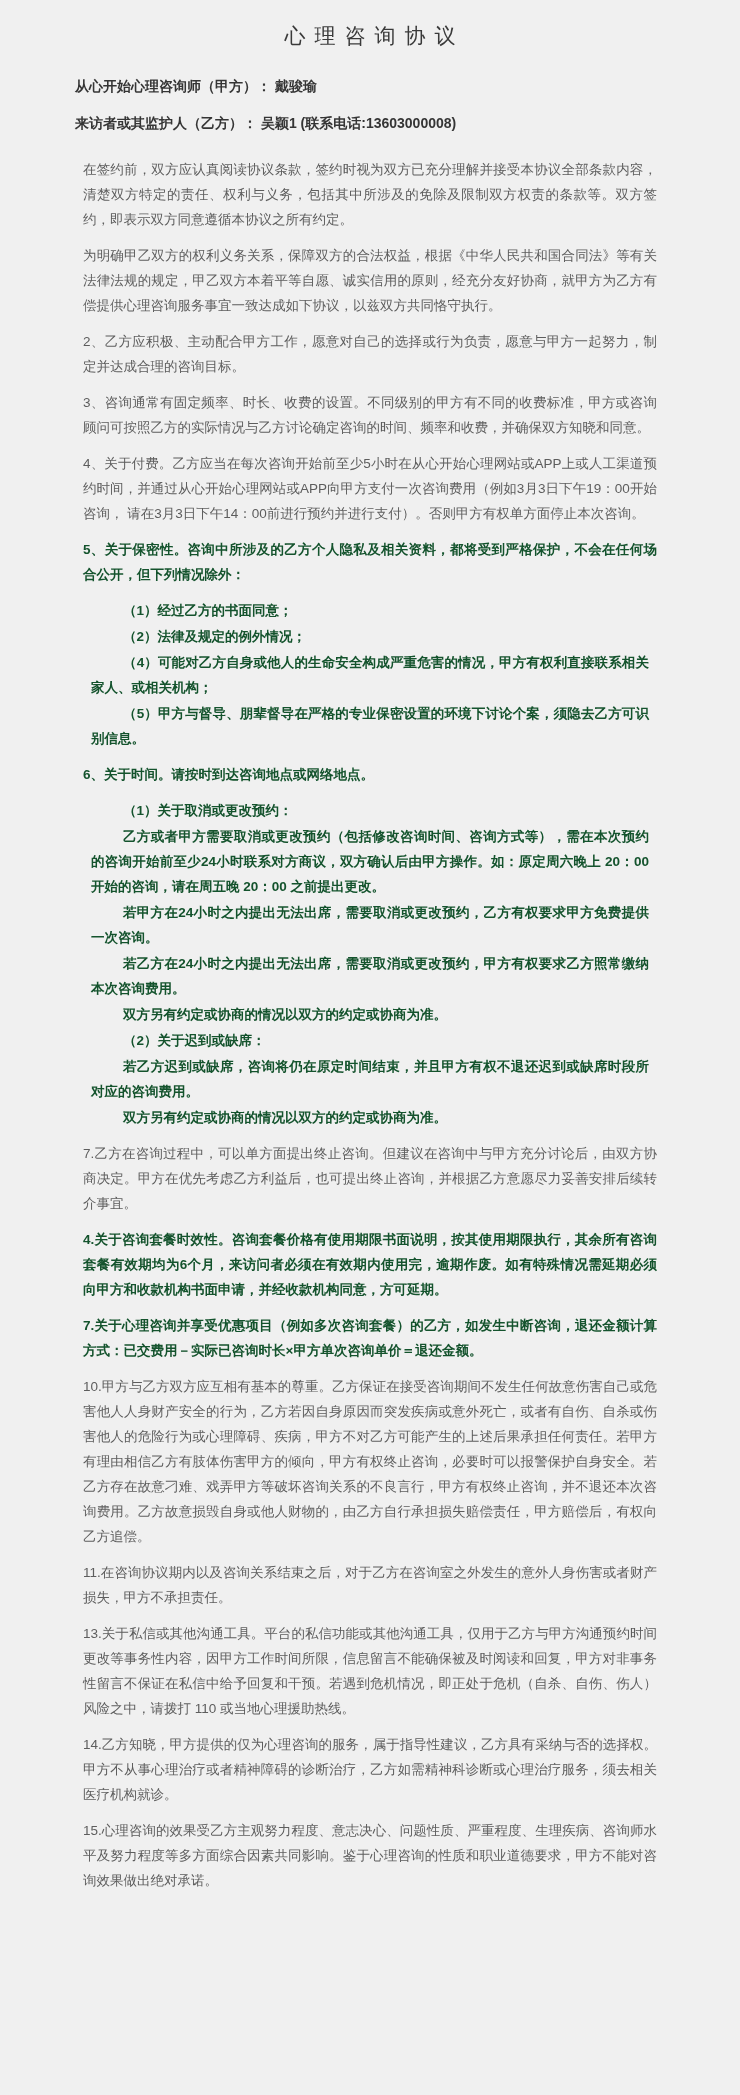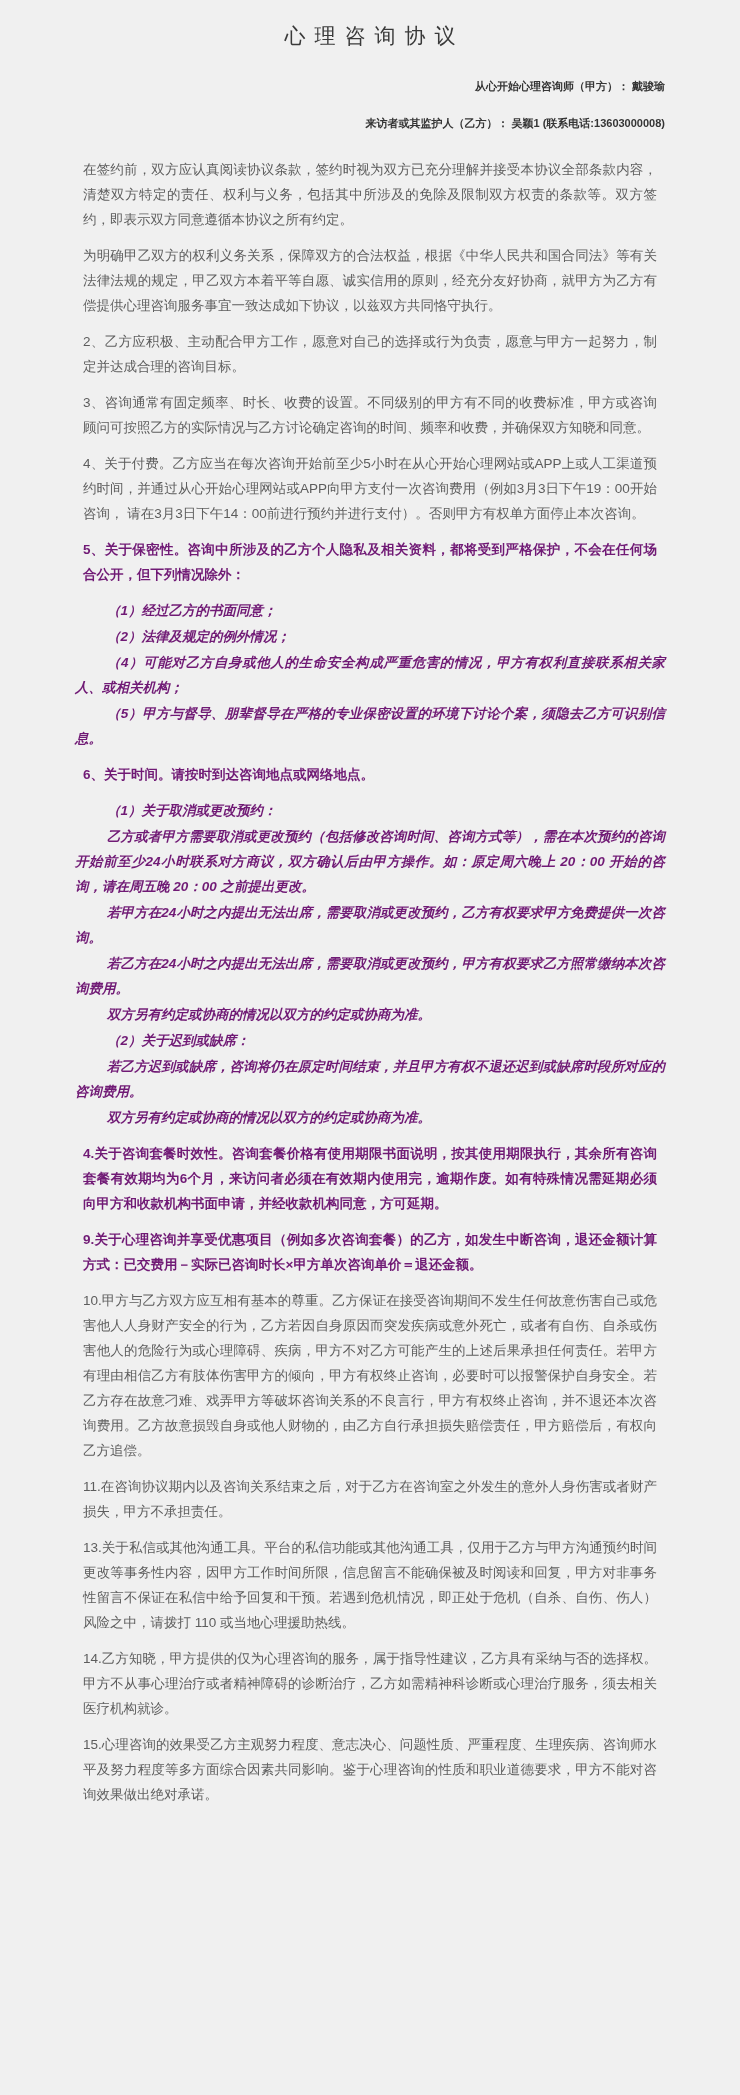--- a/index.html
+++ b/index.html
@@ -7,30 +7,30 @@
     width:740px;height:2095px;overflow:hidden;
     background:#f0f0f0;
     font-family:"Liberation Sans","DejaVu Sans",sans-serif;
   }
   .page{width:740px;height:1590px;box-sizing:border-box;padding:12px 75px 16px 75px;}
   .doc-title{
     text-align:center;font-size:21px;font-weight:500;color:#3a3a3a;
     letter-spacing:9px;margin:10px 0 26px 9px;
   }
   .party-line{
-    font-size:11px;font-weight:700;color:#353535;margin:17px 0;line-height:20px;text-align:right;
+    font-size:14px;font-weight:700;color:#353535;margin:17px 0;line-height:20px;
   }
   .clauses{margin-top:24px;}
   .para{
     font-size:13.5px;line-height:25px;color:#5d5d5d;margin:11px 8px;
     text-align:justify;
   }
-  .para.bold{font-weight:700;color:#701a75;}
+  .para.bold{font-weight:700;color:#14532d;}
   .para.indent{text-indent:32px;}
-  .para.tight{margin:1px 0;font-style:italic;}
+  .para.tight{margin:1px 16px;}
 </style>
 </head>
 <body>
 
 <div class="page">
 
   <h1 class="doc-title">心理咨询协议</h1>
 
   <div class="party-line">
     <span>从心开始心理咨询师（甲方）：</span>
@@ -55,22 +55,23 @@
       <div class="para bold indent tight">（5）甲方与督导、朋辈督导在严格的专业保密设置的环境下讨论个案，须隐去乙方可识别信息。</div>
       <div class="para bold">6、关于时间。请按时到达咨询地点或网络地点。</div>
       <div class="para bold indent tight">（1）关于取消或更改预约：</div>
       <div class="para bold indent tight">乙方或者甲方需要取消或更改预约（包括修改咨询时间、咨询方式等），需在本次预约的咨询开始前至少24小时联系对方商议，双方确认后由甲方操作。如：原定周六晚上 20：00 开始的咨询，请在周五晚 20：00 之前提出更改。</div>
       <div class="para bold indent tight">若甲方在24小时之内提出无法出席，需要取消或更改预约，乙方有权要求甲方免费提供一次咨询。</div>
       <div class="para bold indent tight">若乙方在24小时之内提出无法出席，需要取消或更改预约，甲方有权要求乙方照常缴纳本次咨询费用。</div>
       <div class="para bold indent tight">双方另有约定或协商的情况以双方的约定或协商为准。</div>
       <div class="para bold indent tight">（2）关于迟到或缺席：</div>
       <div class="para bold indent tight">若乙方迟到或缺席，咨询将仍在原定时间结束，并且甲方有权不退还迟到或缺席时段所对应的咨询费用。</div>
       <div class="para bold indent tight">双方另有约定或协商的情况以双方的约定或协商为准。</div>
+      <div class="para">7.乙方在咨询过程中，可以单方面提出终止咨询。但建议在咨询中与甲方充分讨论后，由双方协商决定。甲方在优先考虑乙方利益后，也可提出终止咨询，并根据乙方意愿尽力妥善安排后续转介事宜。</div>
       <div class="para bold">4.关于咨询套餐时效性。咨询套餐价格有使用期限书面说明，按其使用期限执行，其余所有咨询套餐有效期均为6个月，来访问者必须在有效期内使用完，逾期作废。如有特殊情况需延期必须向甲方和收款机构书面申请，并经收款机构同意，方可延期。</div>
-      <div class="para bold">9.关于心理咨询并享受优惠项目（例如多次咨询套餐）的乙方，如发生中断咨询，退还金额计算方式：已交费用－实际已咨询时长×甲方单次咨询单价＝退还金额。</div>
+      <div class="para bold">7.关于心理咨询并享受优惠项目（例如多次咨询套餐）的乙方，如发生中断咨询，退还金额计算方式：已交费用－实际已咨询时长×甲方单次咨询单价＝退还金额。</div>
       <div class="para">10.甲方与乙方双方应互相有基本的尊重。乙方保证在接受咨询期间不发生任何故意伤害自己或危害他人人身财产安全的行为，乙方若因自身原因而突发疾病或意外死亡，或者有自伤、自杀或伤害他人的危险行为或心理障碍、疾病，甲方不对乙方可能产生的上述后果承担任何责任。若甲方有理由相信乙方有肢体伤害甲方的倾向，甲方有权终止咨询，必要时可以报警保护自身安全。若乙方存在故意刁难、戏弄甲方等破坏咨询关系的不良言行，甲方有权终止咨询，并不退还本次咨询费用。乙方故意损毁自身或他人财物的，由乙方自行承担损失赔偿责任，甲方赔偿后，有权向乙方追偿。</div>
       <div class="para">11.在咨询协议期内以及咨询关系结束之后，对于乙方在咨询室之外发生的意外人身伤害或者财产损失，甲方不承担责任。</div>
       <div class="para">13.关于私信或其他沟通工具。平台的私信功能或其他沟通工具，仅用于乙方与甲方沟通预约时间更改等事务性内容，因甲方工作时间所限，信息留言不能确保被及时阅读和回复，甲方对非事务性留言不保证在私信中给予回复和干预。若遇到危机情况，即正处于危机（自杀、自伤、伤人）风险之中，请拨打 110 或当地心理援助热线。</div>
       <div class="para">14.乙方知晓，甲方提供的仅为心理咨询的服务，属于指导性建议，乙方具有采纳与否的选择权。甲方不从事心理治疗或者精神障碍的诊断治疗，乙方如需精神科诊断或心理治疗服务，须去相关医疗机构就诊。</div>
       <div class="para">15.心理咨询的效果受乙方主观努力程度、意志决心、问题性质、严重程度、生理疾病、咨询师水平及努力程度等多方面综合因素共同影响。鉴于心理咨询的性质和职业道德要求，甲方不能对咨询效果做出绝对承诺。</div>
     </div>
 
 </div>
 
 </body></html>

